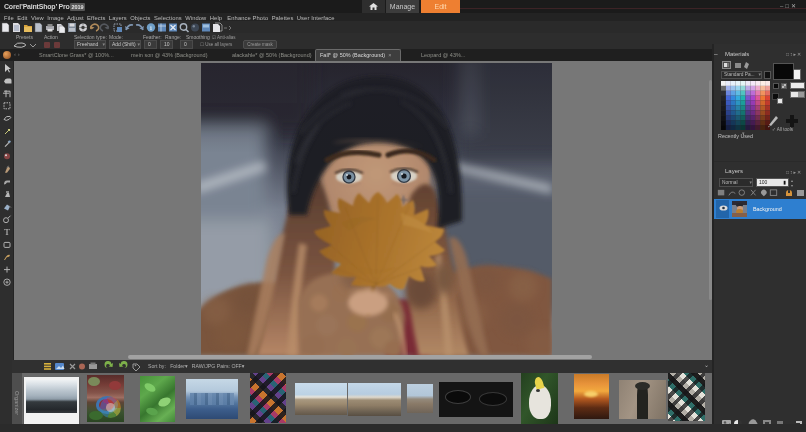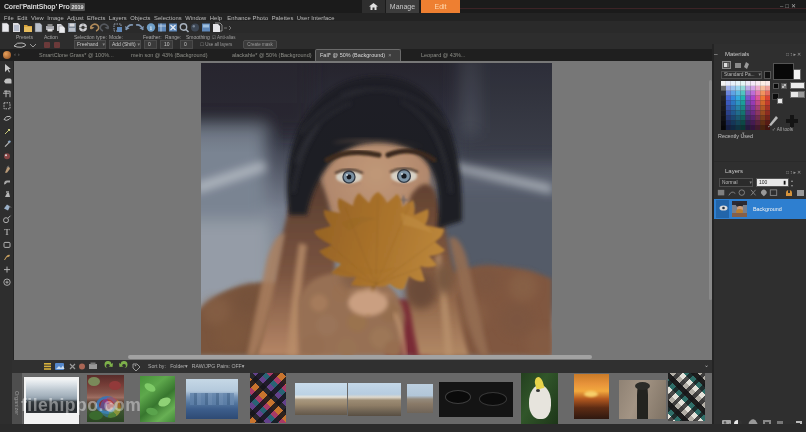--- a/index.html
+++ b/index.html
@@ -654,19 +654,18 @@
     <div style="position:absolute;left:18px;top:4px;width:11px;height:35px;background:#23231f;border-radius:30% 30% 0 0;"></div>
     <div style="position:absolute;left:16px;top:2px;width:15px;height:8px;background:#2c2c28;border-radius:50%;"></div>
   </div>
   <div class="abs" style="left:668px;top:373px;width:37px;height:48px;background:repeating-linear-gradient(45deg,#e4e2da 0 5px,#2e6e68 5px 10px,#1e1e1e 10px 15px,#b2aea6 15px 20px),#555;overflow:hidden;">
     <div style="position:absolute;left:0;top:0;right:0;bottom:0;background:repeating-linear-gradient(-45deg,rgba(25,25,25,0) 0 5px,rgba(22,22,24,0.75) 5px 9px);"></div>
   </div>
 
   <div class="abs" style="left:100px;top:397px;width:21px;height:21px;border-radius:50%;opacity:.55;background:conic-gradient(#c44 0 12%,#d82 12% 26%,#cc4 26% 40%,#6a4 40% 54%,#3a8ab0 54% 72%,#46c 72% 86%,#84b 86% 94%,#c44 94% 100%);">
     <div style="position:absolute;left:6px;top:6px;width:9px;height:9px;border-radius:50%;background:rgba(245,245,245,.85);"></div>
   </div>
-  <div class="abs" style="left:21px;top:395px;font-size:17.5px;font-weight:bold;color:rgba(255,255,255,.42);font-family:'Liberation Sans',sans-serif;letter-spacing:0.5px;">filehippo<span style="opacity:.9;">.com</span></div>
 
   <div class="abs" style="left:12px;top:424px;width:700px;height:8px;background:#2b2b2b;"></div>
   <div class="abs" style="left:55px;top:426px;width:543px;height:4px;background:#7a7a7a;border-radius:2px;"></div>
 
   <div class="abs" style="left:0;top:424px;width:806px;height:8px;background:#2b2b2b;"></div>
 </div>
 
 </body></html>

